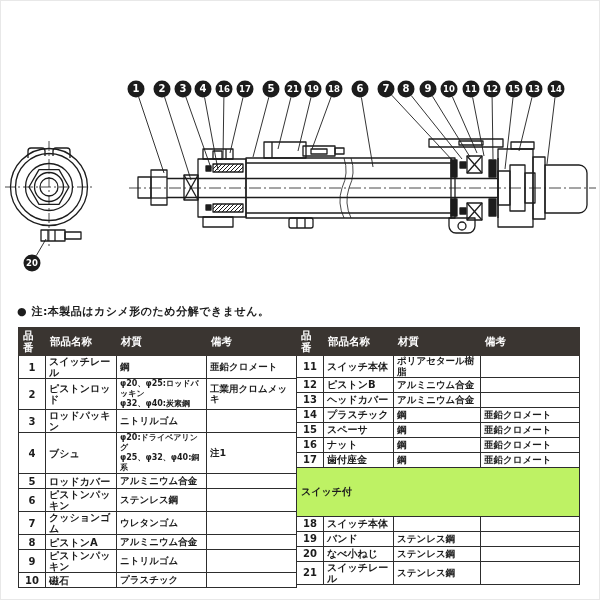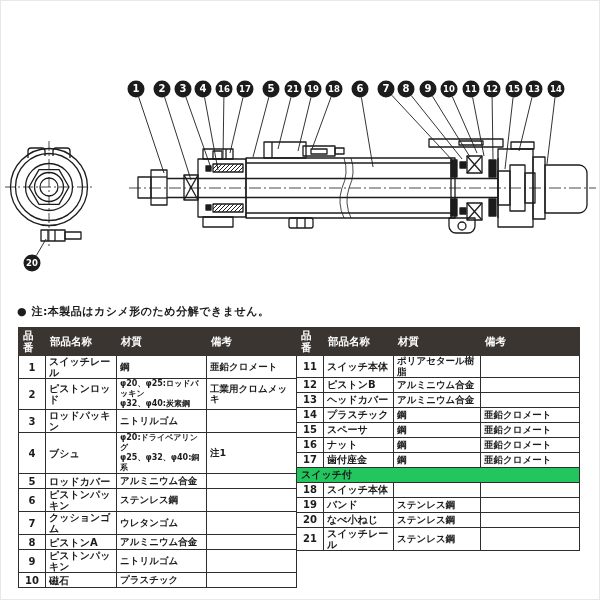--- a/index.html
+++ b/index.html
@@ -13,21 +13,21 @@
   #left-table{left:17px;width:278px;}
   #right-table{left:295px;width:283px;}
   table.parts th{background:#3a3531;color:#ffffff;font-size:10.5px;text-align:left;
                  padding:2px 4px;border:1px solid #3a3531;height:13px;}
   table.parts td{border:1px solid #2d2d2d;padding:0 3px;height:14px;overflow:hidden;}
   table.parts tr.tall td{height:28px;}
   td.c-no{text-align:center;padding:0 1px;}
   td.c-mat{font-size:9.5px;}
   td.c-mat.two{font-size:8px;white-space:pre-line;line-height:1.25;}
   td.c-rem{font-size:9.5px;}
-  tr.band td{background:#22c55e;font-size:10px;height:12px;padding:1px 4px;border:1px solid #2d2d2d;}
+  tr.band td{background:#bef264;font-size:10px;height:12px;padding:18px 4px;border:1px solid #2d2d2d;}
   svg text.balloon-num{fill:#fff;font-weight:bold;font-family:"DejaVu Sans",sans-serif;}
 </style>
 </head>
 <body>
 
 <div class="page">
 
   <svg class="drawing" viewBox="0 0 600 310">
     <defs>
       <pattern id="hatch" patternUnits="userSpaceOnUse" width="4" height="4">

